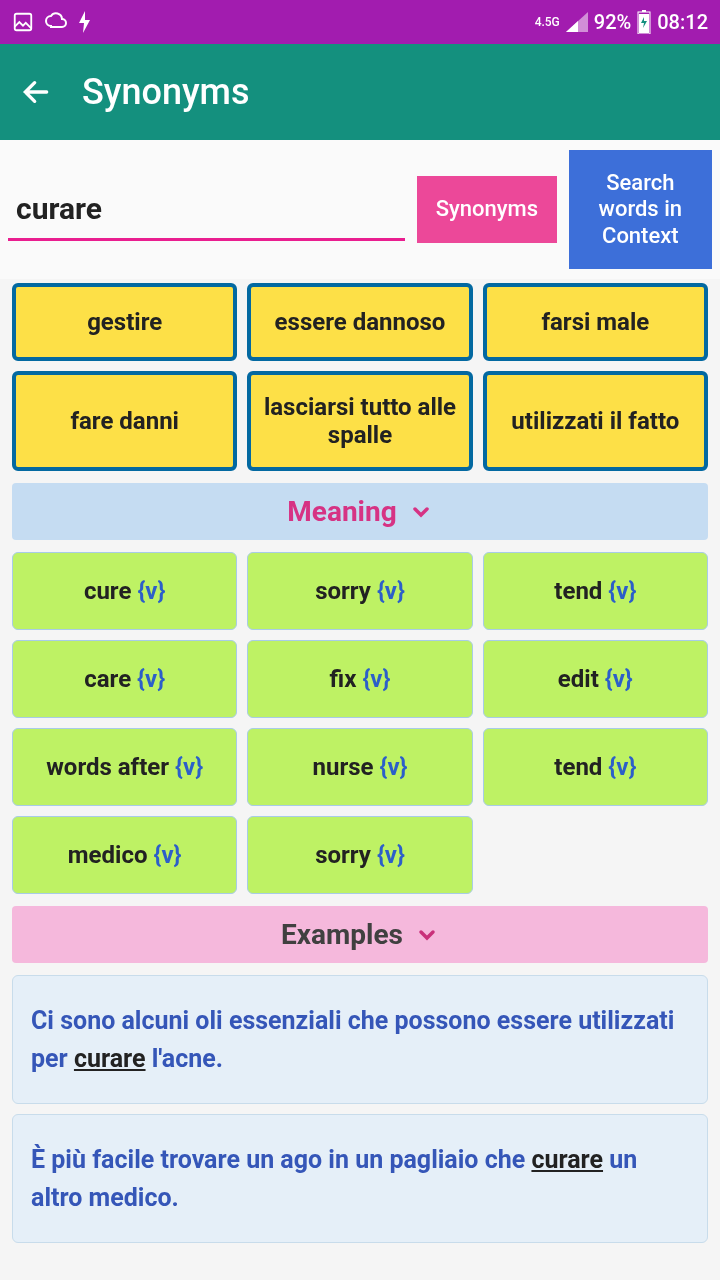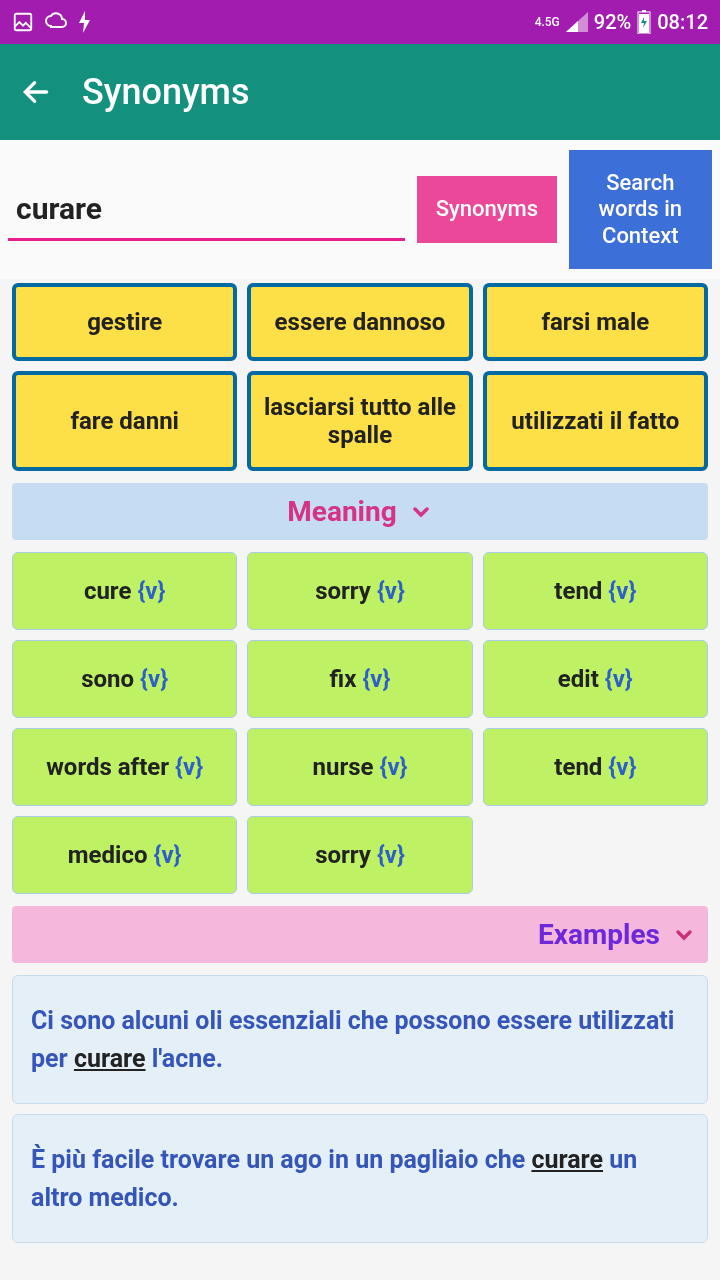--- a/index.html
+++ b/index.html
@@ -20,21 +20,21 @@
 .btn-pink { background: #ec4899; width: 175px; }
 .btn-blue { background: #3d6fd9; width: 180px; }
 
 .main { padding: 4px 12px; }
 .grid { display: grid; grid-template-columns: repeat(3, 1fr); gap: 10px; margin-bottom: 12px; }
 .chip { background: #fde047; border: 4px solid #0369a1; border-radius: 6px; padding: 18px 10px; display: flex; align-items: center; justify-content: center; font-size: 24px; font-weight: 700; color: #222; text-align: center; min-height: 78px; }
 .chip .v { color: #2c5fc9; font-weight: 700; margin-left: 6px; }
 
 .section-header { border-radius: 4px; padding: 12px; display: flex; align-items: center; justify-content: center; gap: 12px; font-size: 28px; font-weight: 700; margin: 8px 0 12px; }
 .section-header.blue { background: #c5dcf2; color: #d63384; }
-.section-header.pink { background: #f5b8dc; color: #6d28d9; justify-content: flex-end; }
+.section-header.pink { background: #f5b8dc; color: #404040; }
 .chevron { width: 24px; height: 24px; }
 
 .chip.light-blue { background: #bef264; border: 1px solid #a8cce6; }
 
 .example { background: #e5eff8; border: 1px solid #c8dceb; border-radius: 6px; padding: 26px 18px; font-size: 25px; font-weight: 700; color: #3556b8; line-height: 1.5; margin-bottom: 10px; }
 .example .kw { color: #222; text-decoration: underline; }
 
 svg { display: block; }
 </style>
 </head>
@@ -107,21 +107,21 @@
       </div>
     <div class="chip light-blue">
         <span>sorry</span>
         <span class="v">{v}</span>
       </div>
     <div class="chip light-blue">
         <span>tend</span>
         <span class="v">{v}</span>
       </div>
     <div class="chip light-blue">
-        <span>sono</span>
+        <span>care</span>
         <span class="v">{v}</span>
       </div>
     <div class="chip light-blue">
         <span>fix</span>
         <span class="v">{v}</span>
       </div>
     <div class="chip light-blue">
         <span>edit</span>
         <span class="v">{v}</span>
       </div>

